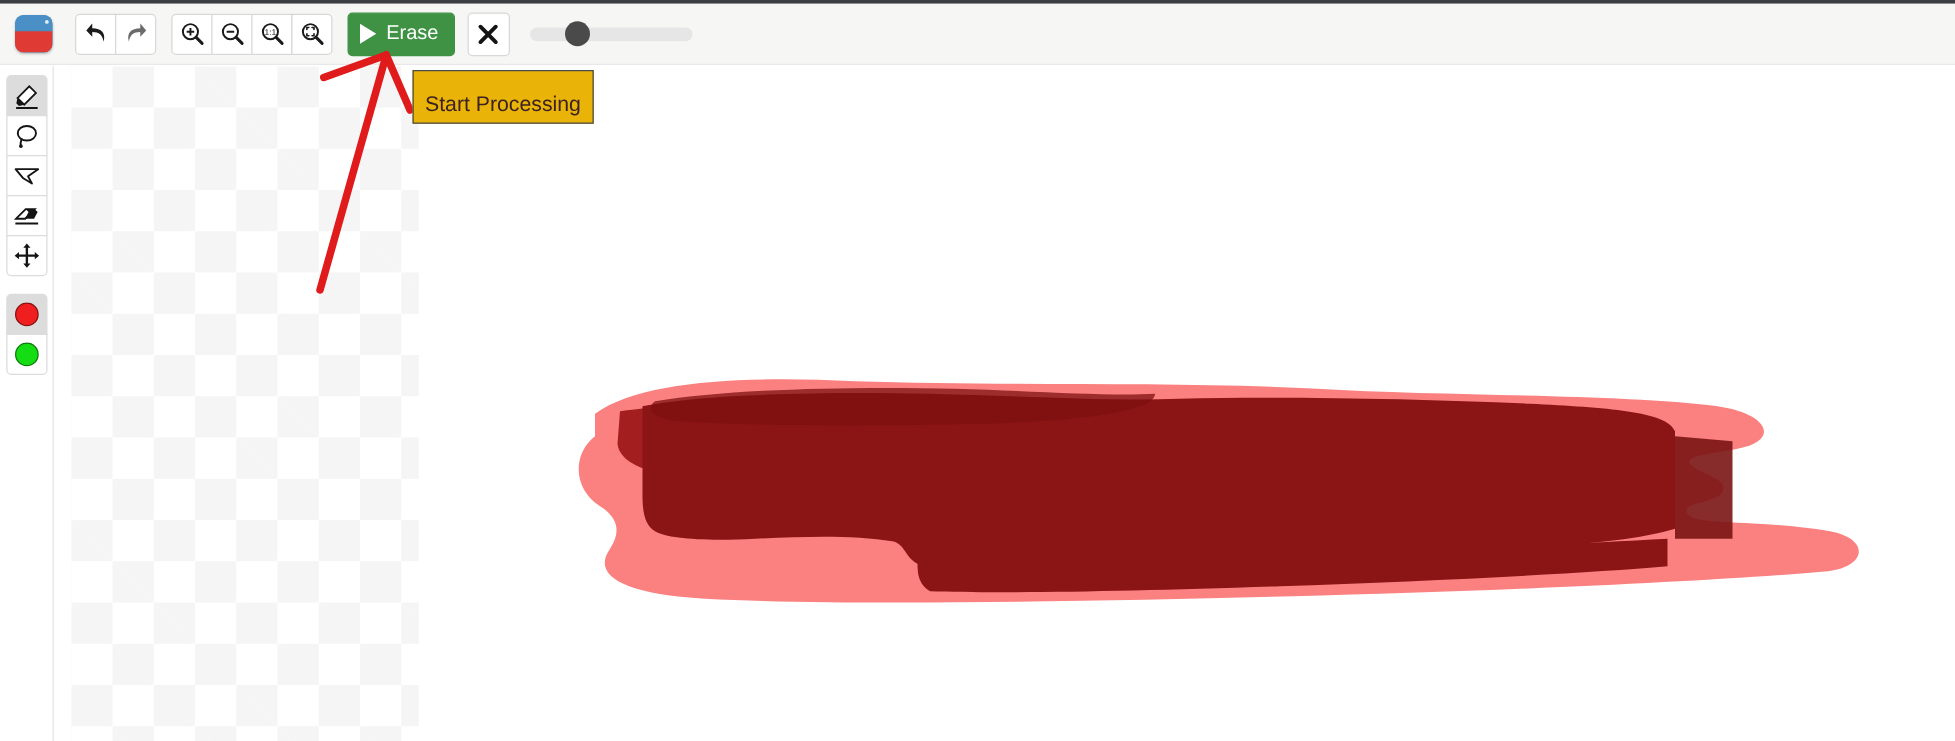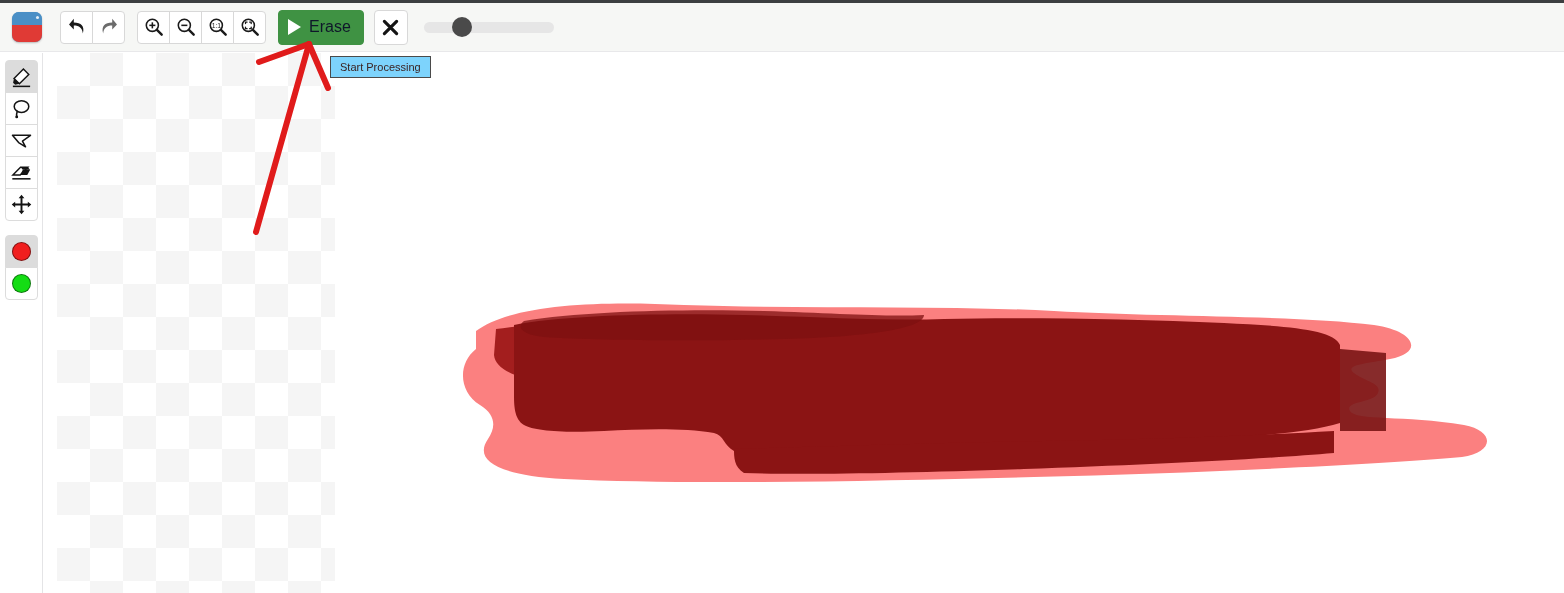--- a/index.html
+++ b/index.html
@@ -54,21 +54,21 @@
     cursor: pointer;
   }
   .tbtn + .tbtn { margin-left: -1px; }
   .tbtn:first-child { border-radius: 4px 0 0 4px; }
   .tbtn:last-child  { border-radius: 0 4px 4px 0; }
   .tbtn svg { display: block; }
 
   .erase-btn {
     height: 35px; padding: 0 12px 0 9px;
     background: #3f9243; border: 1px solid #3f9243; border-radius: 4px;
-    color: #0f172a; font-size: 16px; line-height: 1;
+    color: #ffffff; font-size: 16px; line-height: 1;
     display: flex; align-items: center; gap: 8px;
     cursor: pointer; margin-right: 10px;
   }
   .erase-btn .play {
     width: 0; height: 0;
     border-left: 13px solid #ffffff;
     border-top: 8px solid transparent;
     border-bottom: 8px solid transparent;
   }
   .x-btn {
@@ -137,22 +137,22 @@
     background-size: 66px 66px;
     background-position: 0 0, 33px 33px;
     background-color: #ffffff;
   }
   .paint { position: absolute; left: 0; top: 0; width: 1520px; height: 540px; }
 
   
   .overlay { position: absolute; left: 0; top: 0; width: 1564px; height: 593px; pointer-events: none; }
   .tooltip {
     position: absolute; left: 330px; top: 56px;
-    background: #7dd3fc; border: 1px solid #4a4a4a;
-    padding: 4px 9px 4px; font-size: 11px; color: #3b2322;
+    background: #eab308; border: 1px solid #4a4a4a;
+    padding: 17px 9px 4px; font-size: 17px; color: #3b2322;
     white-space: nowrap;
   }
 </style>
 </head>
 <body>
 
 <div id="app">
 
   <div class="top-rule"></div>
 

